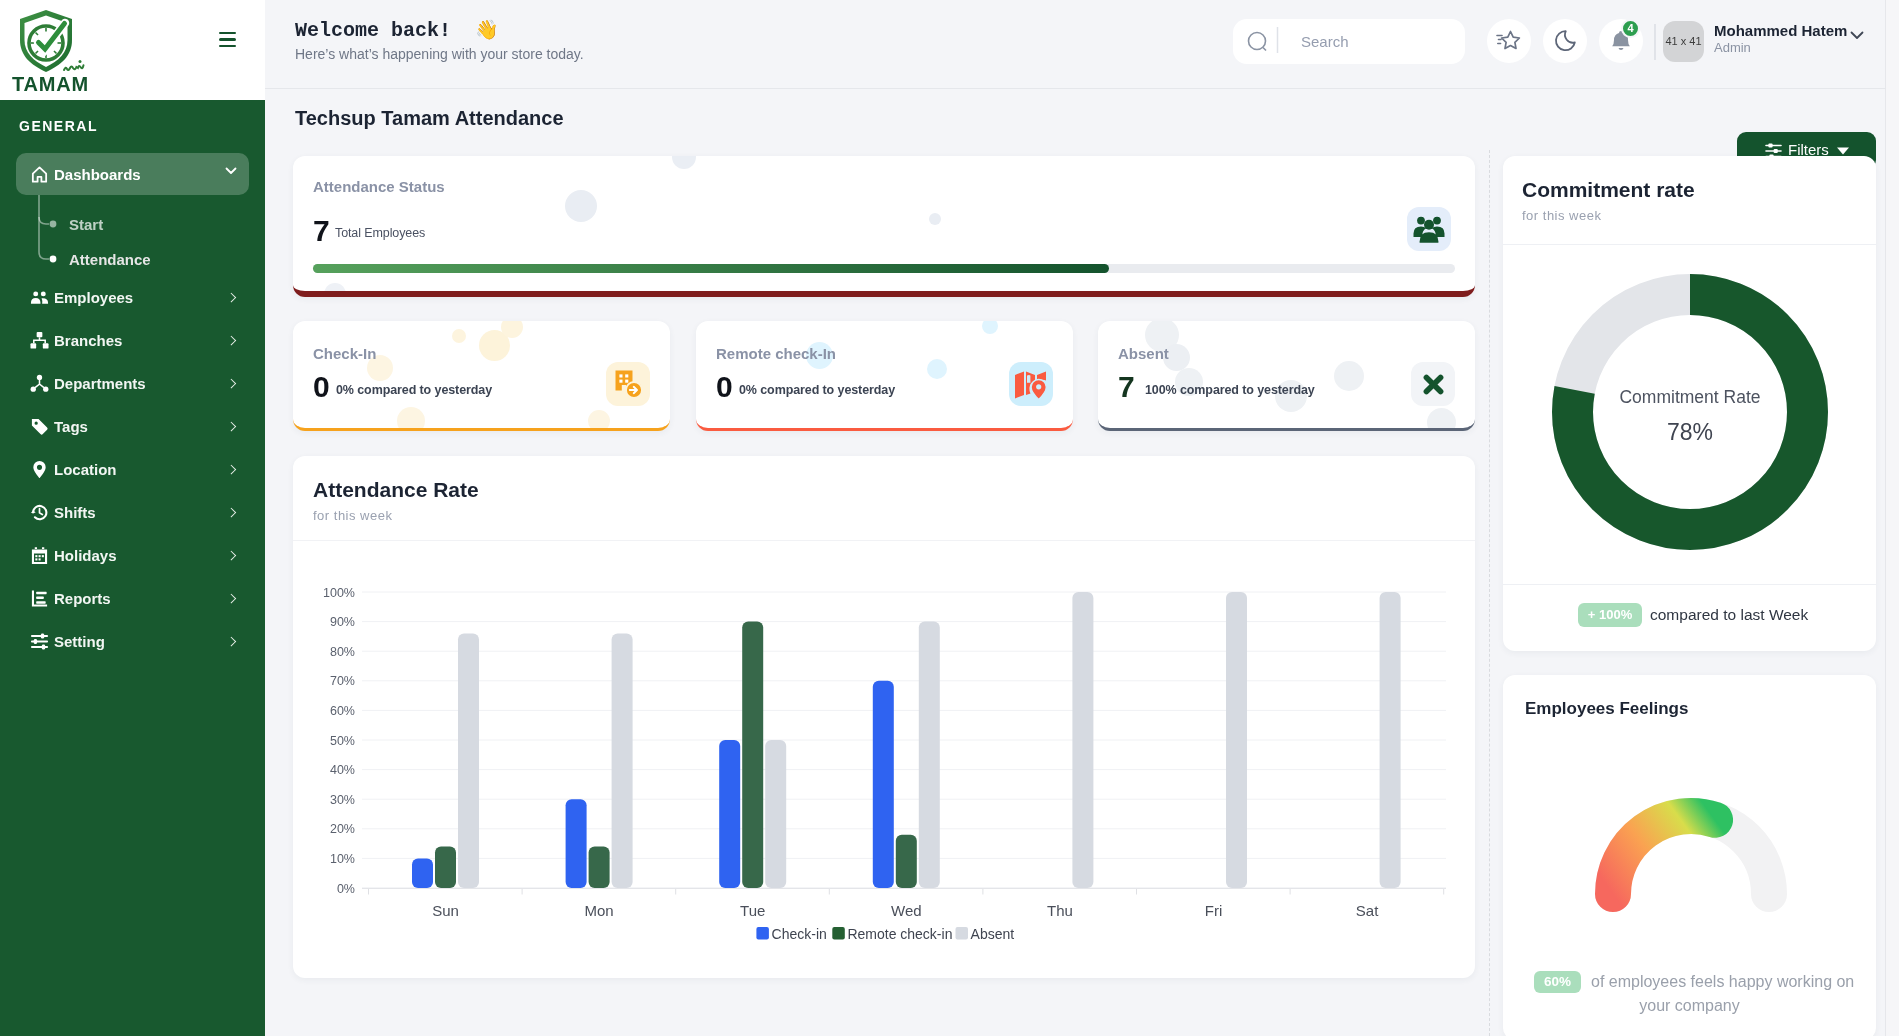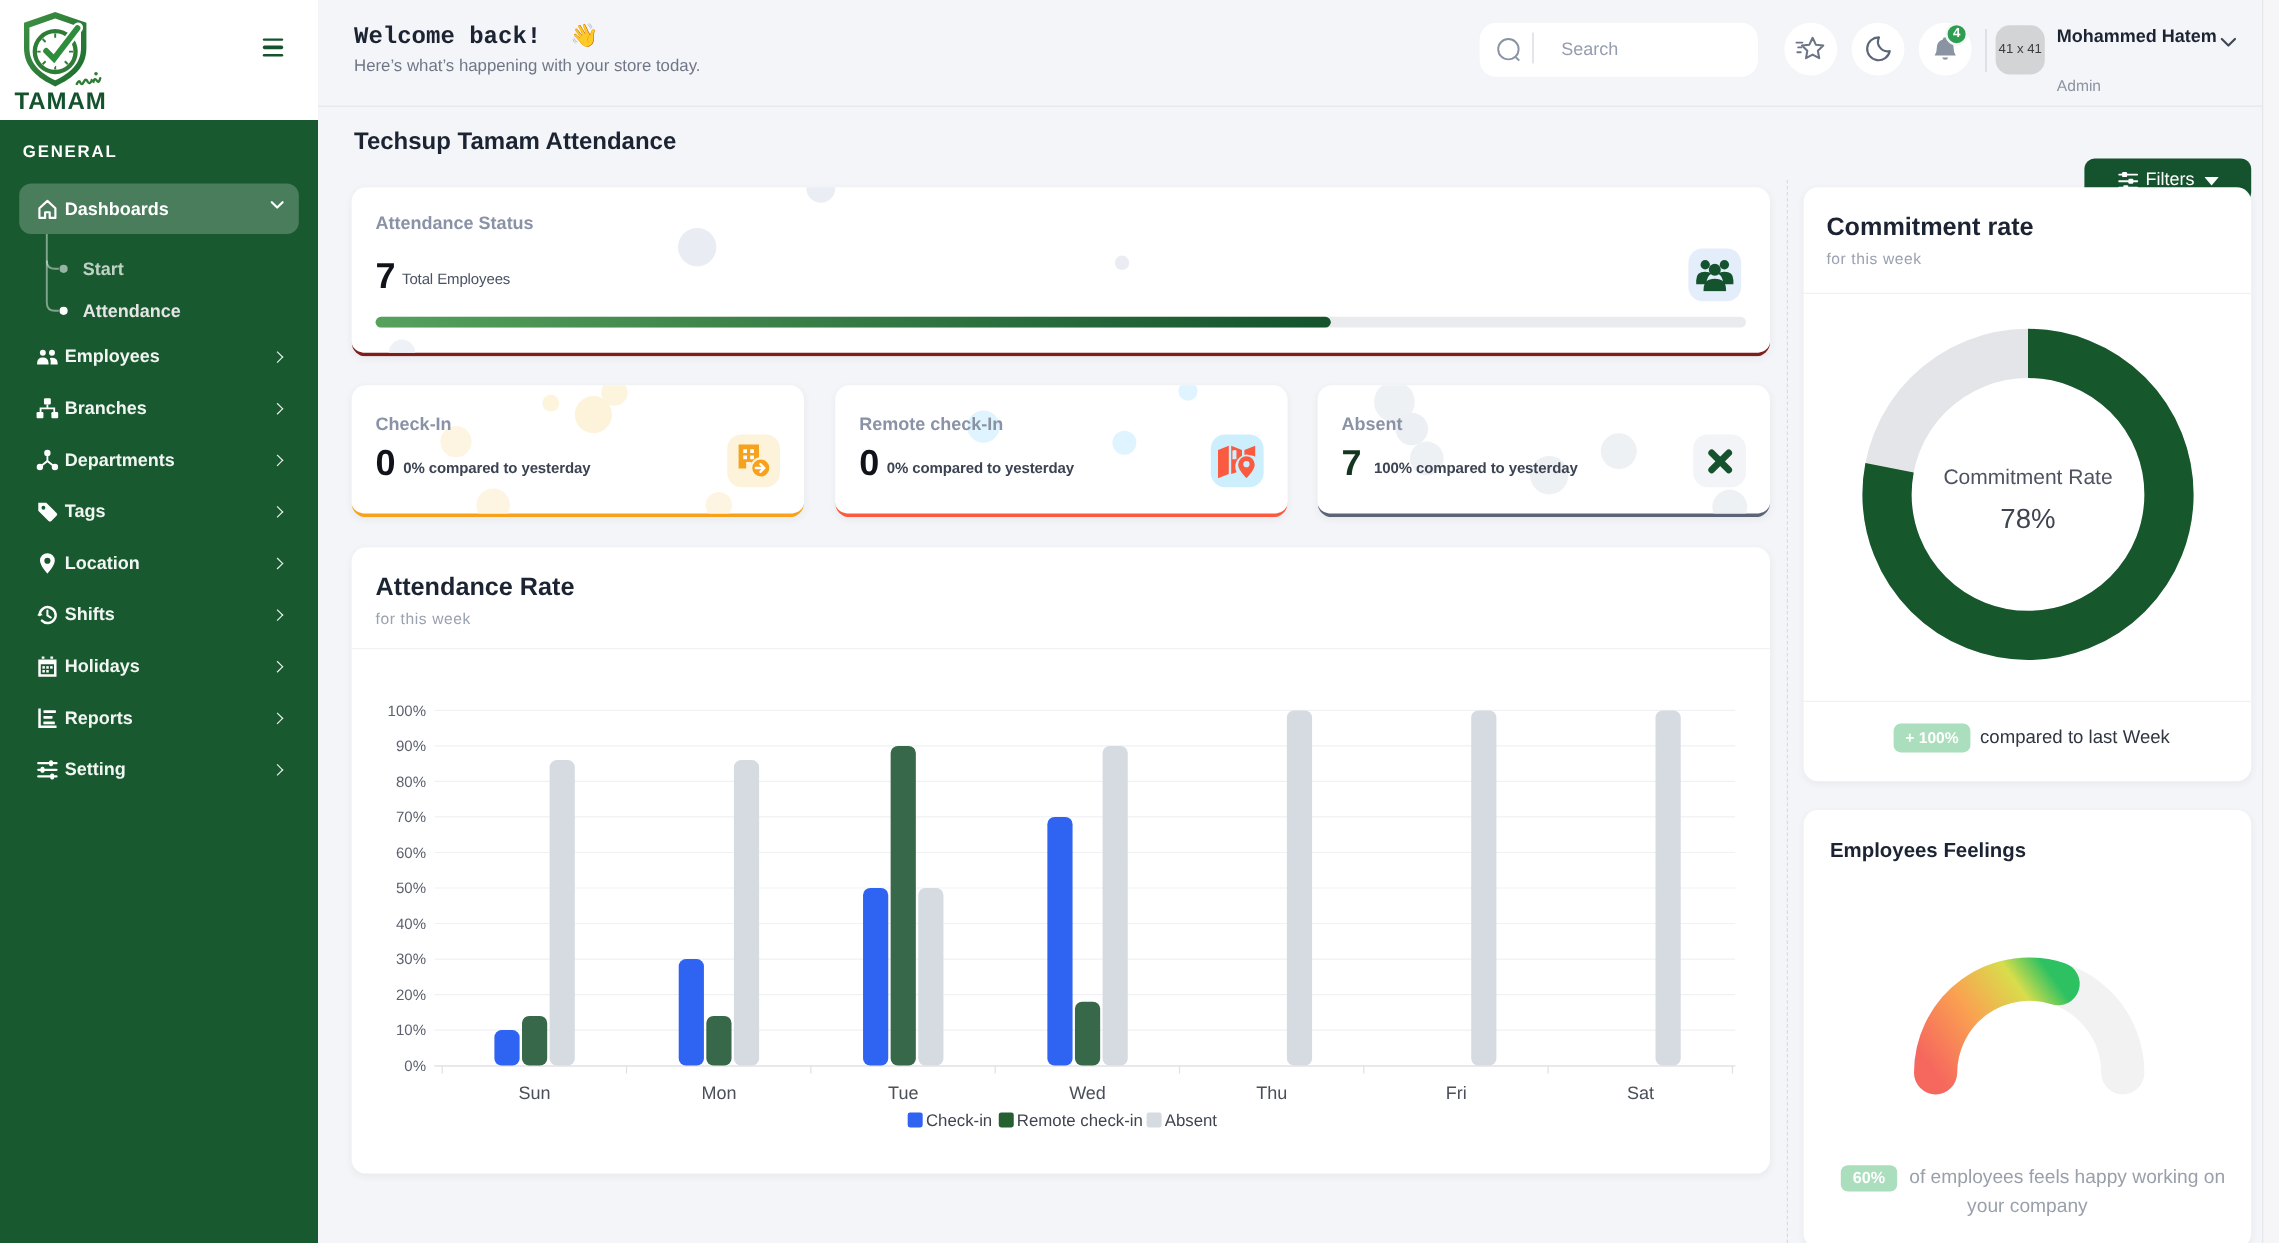--- a/index.html
+++ b/index.html
@@ -25,21 +25,21 @@
   .sub { position:absolute; color:rgba(255,255,255,0.72); font-size:15px; font-weight:bold; }
 
   
   #header { position:absolute; left:265px; top:0; width:1634px; height:89px; background:#f4f5f8; border-bottom:1px solid #e5e7eb; }
   #welcome { position:absolute; left:30px; top:18px; font-size:20px; font-weight:bold; color:#1c2433;font-family:Liberation Mono, monospace; }
   #welcome-sub { position:absolute; left:30px; top:46px; font-size:14px; color:#6f7787; }
   #search { position:absolute; left:968px; top:19px; width:232px; height:45px; background:#fff; border-radius:14px; }
   .hbtn { position:absolute; top:19px; width:44px; height:44px; border-radius:50%; background:#fff; }
   #avatar { position:absolute; left:1398px; top:21px; width:41px; height:41px; border-radius:12px; background:#d3d4d6; color:#3c3c3c; font-size:11px; text-align:center; line-height:41px; }
   #uname { position:absolute; left:1449px; top:22px; font-size:15px; font-weight:bold; color:#1c2433; }
-  #urole { position:absolute; left:1449px; top:40px; font-size:13px; color:#8b93a3;margin-top:24px; }
+  #urole { position:absolute; left:1449px; top:40px; font-size:13px; color:#8b93a3; }
 
   
   #ph { position:absolute; left:295px; top:107px; font-size:20px; font-weight:bold; color:#1c2433; }
   #filters { position:absolute; left:1737px; top:100px; width:139px; height:37px; background:#14532d; border-radius:9px; color:#fff; font-size:15px;margin-top:32px; }
   .card { position:absolute; background:#fff; border-radius:12px; box-shadow:0 2px 6px rgba(50,60,80,0.06); overflow:hidden; }
   .ctitle { position:absolute; font-size:15px; font-weight:bold; color:#8a92a6; }
   .bigv { position:absolute; font-size:31px; font-weight:bold; color:#10131a; }
   .smallv { position:absolute; font-size:12.5px; color:#3c4453; font-weight:bold; letter-spacing:-0.1px;}
   .icbox { position:absolute; width:44px; height:44px; border-radius:12px; }
   .bub { position:absolute; border-radius:50%; }
@@ -244,21 +244,21 @@
     <rect x="3.4" y="0.4" width="4.2" height="4.2" rx="1" fill="#fff"></rect>
     <rect x="8.6" y="5.9" width="4.2" height="4.2" rx="1" fill="#fff"></rect>
     <rect x="4.4" y="11.4" width="4.2" height="4.2" rx="1" fill="#fff"></rect>
   </svg>
   <span style="position:absolute;left:51px;top:9px;">Filters</span>
   <svg width="12" height="8" viewBox="0 0 12 8" style="position:absolute;left:100px;top:15px;">
       <path d="M0 0.5 L6 7.5 L12 0.5 Z" fill="#fff"></path>
     </svg>
 </div>
 
-<div class="card" id="card-status" style="left:293px;top:156px;width:1182px;height:141px;border-bottom:3px solid #7f1d1d;">
+<div class="card" id="card-status" style="left:293px;top:156px;width:1182px;height:141px;border-bottom:6px solid #7f1d1d;">
   <div class="bub" style="left:272px;top:34px;width:32px;height:32px;background:#e9edf3;"></div>
   <div class="bub" style="left:379px;top:-11px;width:24px;height:24px;background:#eaeef4;"></div>
   <div class="bub" style="left:636px;top:57px;width:12px;height:12px;background:#e9edf3;"></div>
   <div class="bub" style="left:31px;top:127px;width:22px;height:22px;background:#eef1f6;"></div>
   <div class="ctitle" style="left:20px;top:22px;">Attendance Status</div>
   <div class="bigv" style="left:20px;top:58px;font-size:30px;">7</div>
   <div class="smallv" style="left:42px;top:70px;font-weight:normal;color:#4a5162;">Total Employees</div>
   <div class="icbox" style="left:1114px;top:51px;background:#e4edfa;">
     <svg width="32" height="28" viewBox="0 0 32 28" style="position:absolute;left:6px;top:8px;" fill="#14532d">
       <circle cx="8" cy="5.6" r="3.9"></circle>

